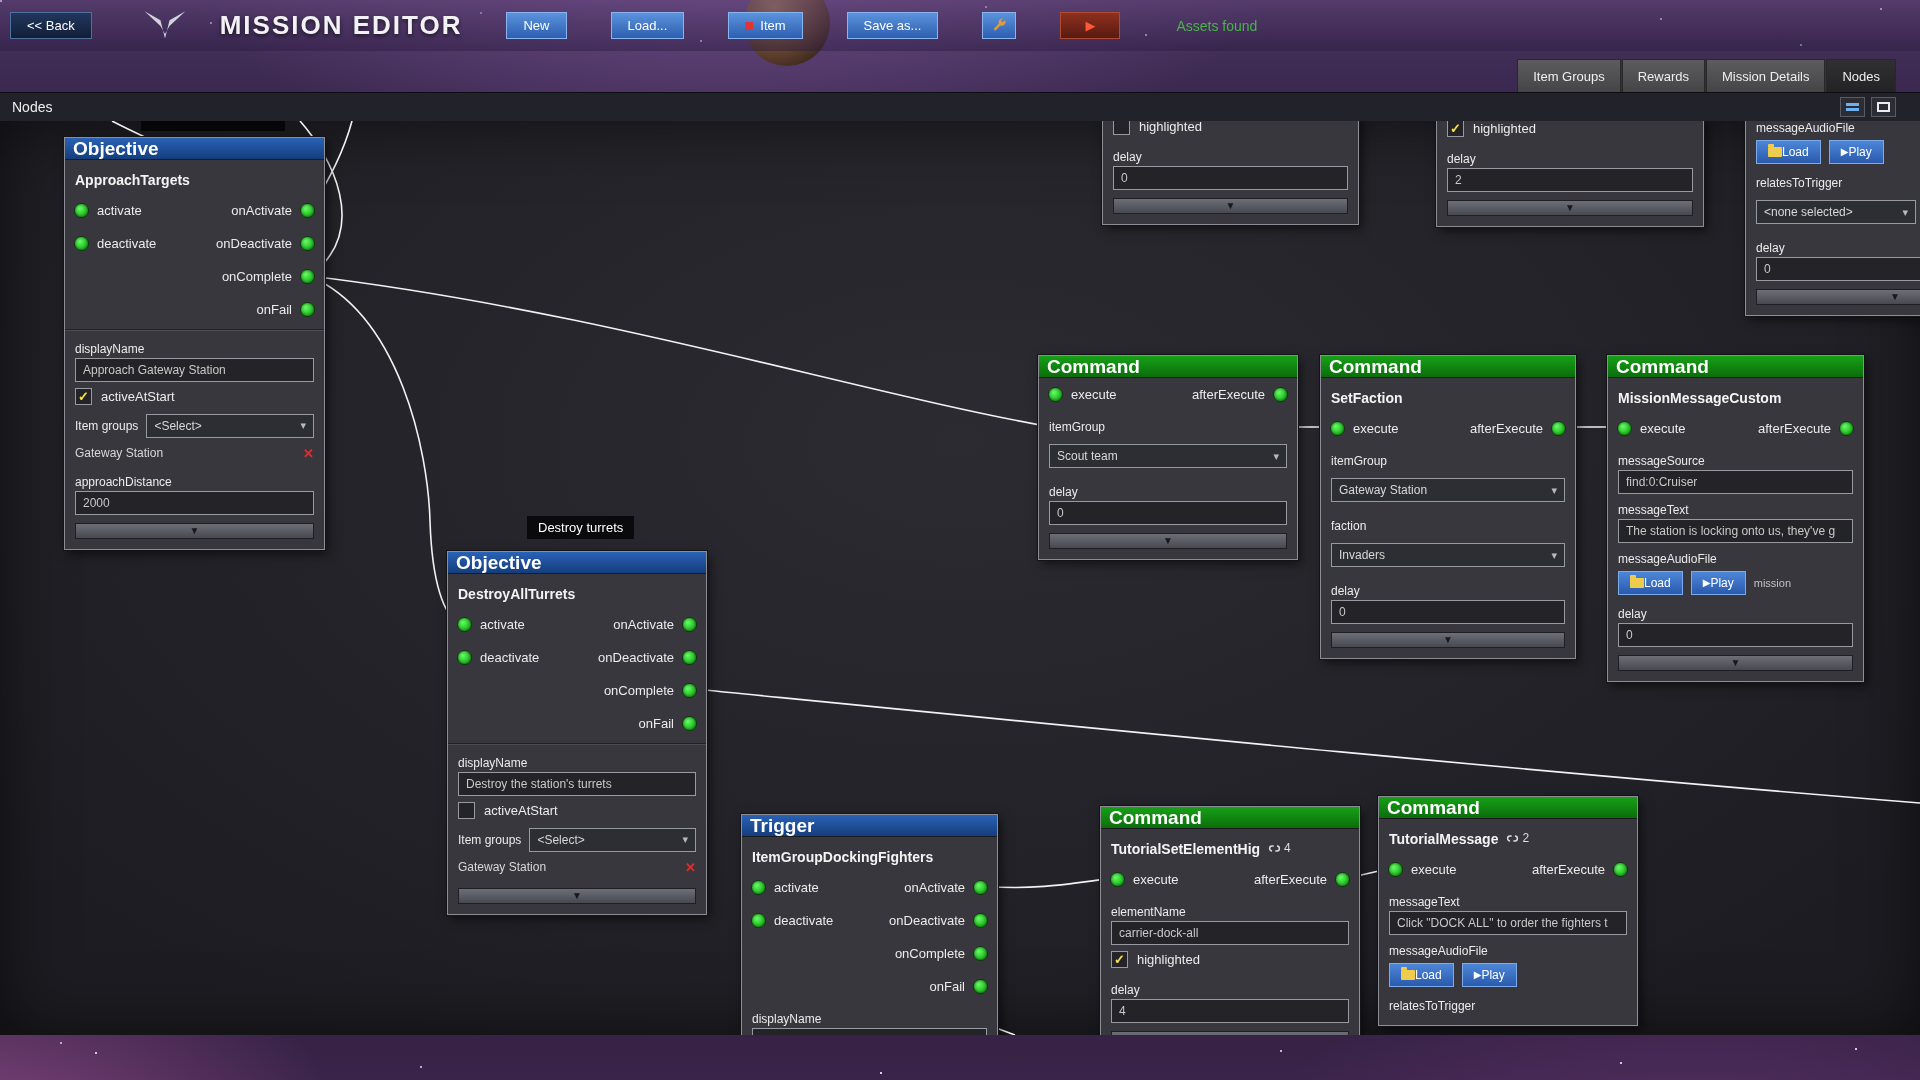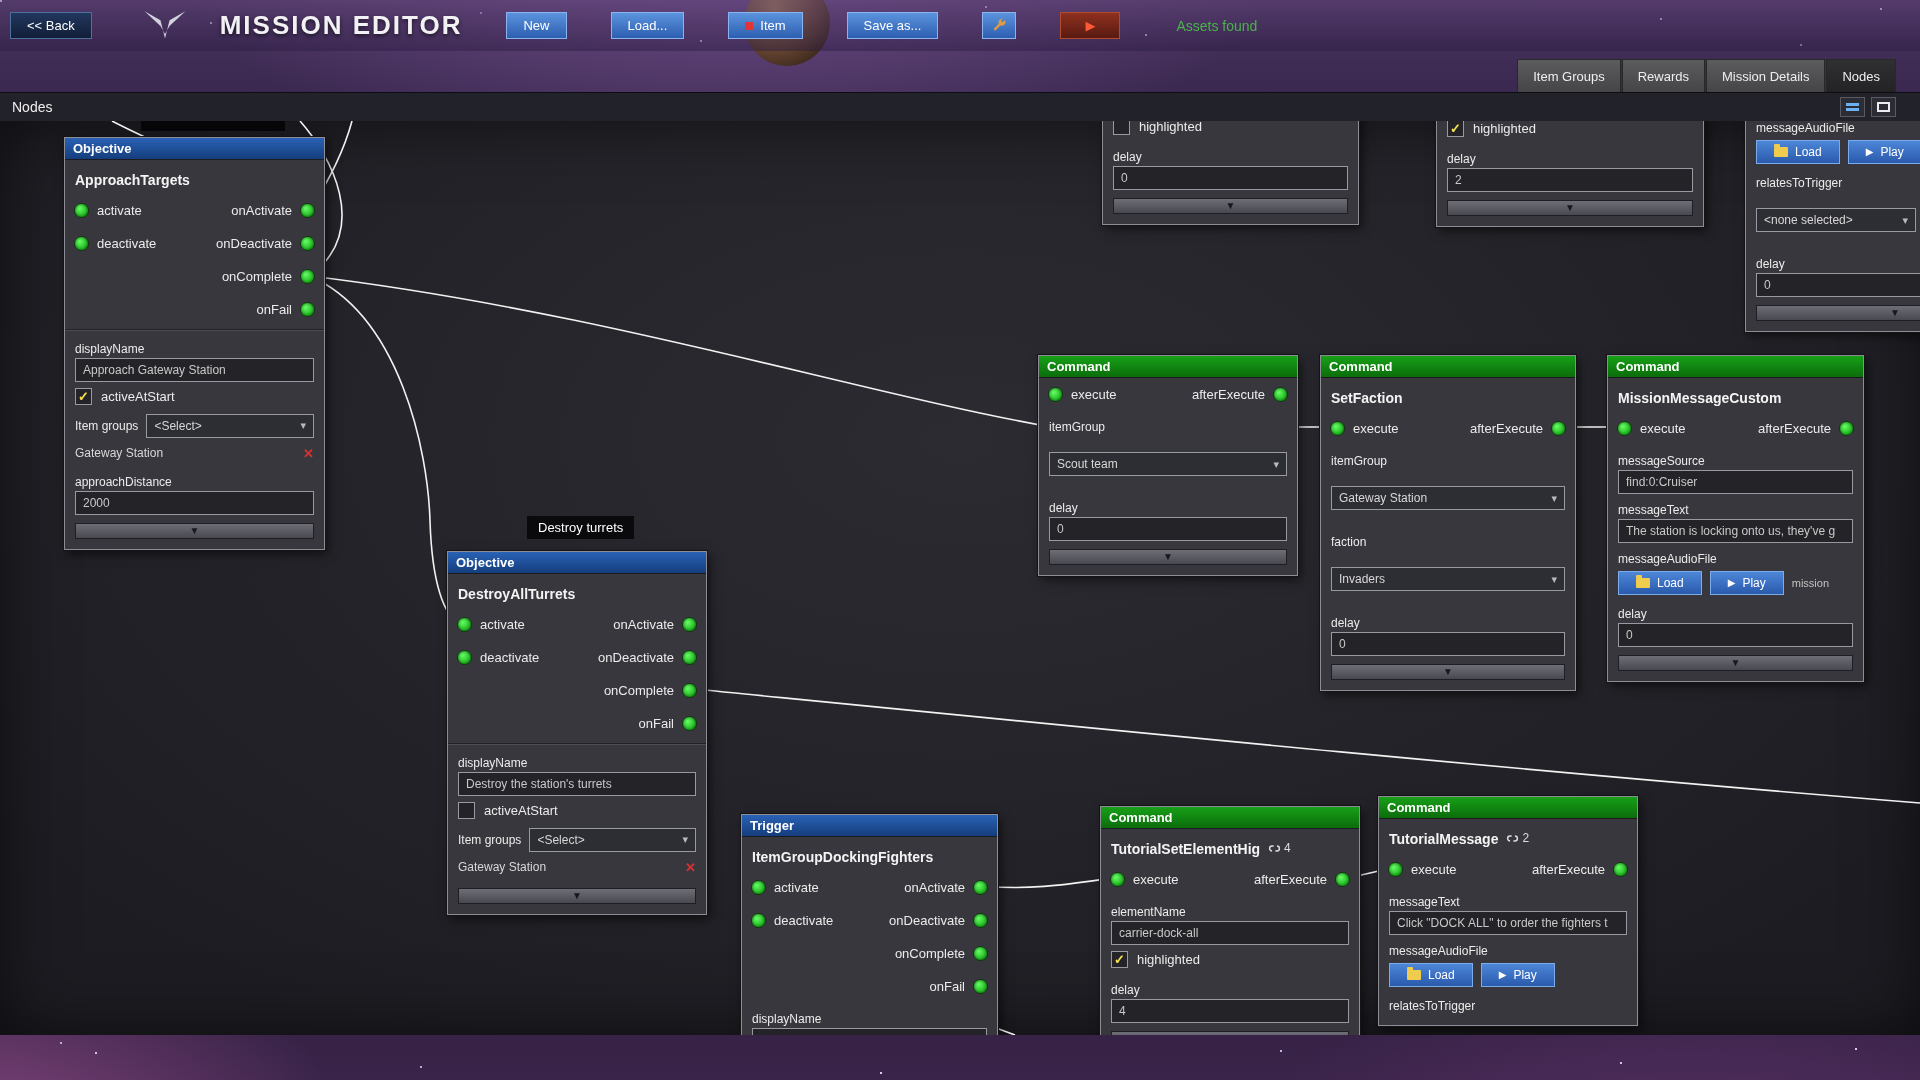--- a/index.html
+++ b/index.html
@@ -70,55 +70,55 @@
     box-shadow:inset 0 0 70px rgba(0,0,0,.55); z-index:5; }
   .wires { position:absolute; left:0; top:0; z-index:1; }
   .blackbar { position:absolute; background:#060608; z-index:3; }
   .tooltip { position:absolute; background:#0a0a0c; color:#fff; font-size:13px;
     padding:4px 11px; z-index:4; white-space:nowrap; }
 
   
   .node { position:absolute; background:#37373d; border:1px solid #8d8d96;
     box-shadow:0 0 0 1px #141417, 3px 4px 10px rgba(0,0,0,.55);
     color:#dcdcdc; z-index:2; padding-bottom:10px; }
-  .nhdr { height:22px; line-height:21px; padding:0 8px; font-weight:bold; color:#fff; font-size:13px;
+  .nhdr { height:22px; line-height:21px; padding:0 8px; font-weight:bold; color:#fff; font-size:19px;
     border-bottom:1px solid #1c1c20; }
   .nhdr.obj { background:linear-gradient(180deg,#2a62b6,#143d7c); }
   .nhdr.cmd { background:linear-gradient(180deg,#17a017,#0b6d0b); }
   .ntitle { height:34px; padding:12px 10px 0; font-weight:bold; font-size:14px; color:#f4f4f4;
     display:flex; align-items:flex-start; gap:8px; white-space:nowrap; overflow:hidden; }
   .badge { display:inline-flex; align-items:center; gap:3px; font-weight:normal; font-size:12px; color:#ddd; }
   .prow { height:33px; display:flex; align-items:center; gap:8px; padding:0 9px; }
   .sp { flex:1; }
   .port { width:15px; height:15px; border-radius:50%; flex:0 0 15px;
     background:radial-gradient(circle at 35% 32%, #66ff66, #1db51d 72%);
     border:1px solid #0a3a0a; box-shadow:inset 0 0 3px rgba(0,0,0,.5); }
   .plabel { font-size:13px; color:#ececec; white-space:nowrap; }
   .sep { height:2px; margin:3px 0 2px; border-top:1px solid #222226; border-bottom:1px solid #4c4c54; }
   .flabel { height:25px; padding:9px 10px 0; font-size:12px; color:#ececec; white-space:nowrap; }
   .finput { display:block; width:calc(100% - 20px); margin:0 10px; height:24px;
     background:#232328; border:1px solid #989aa2; color:#c9c9c9; font-size:12px; padding:0 7px;
     font-family:inherit; outline:none; }
-  .fselect { height:24px; margin:16px 10px; background:#2d2d34; border:1px solid #989aa2; color:#d8d8d8;
+  .fselect { height:24px; margin:8px 10px; background:#2d2d34; border:1px solid #989aa2; color:#d8d8d8;
     font-size:12px; padding:0 7px; display:flex; align-items:center; white-space:nowrap; overflow:hidden; }
   .fselect::after { content:"▾"; margin-left:auto; color:#b8b8c0; font-size:11px; padding-left:6px; }
   .chkrow { height:29px; display:flex; align-items:center; gap:9px; padding:0 10px; }
   .chk { width:17px; height:17px; background:#232328; border:1px solid #989aa2; flex:0 0 17px;
     display:flex; align-items:center; justify-content:center; color:#f5e04c; font-size:13px; font-weight:bold; }
   .igrow { height:29px; display:flex; align-items:center; padding:0 10px; gap:8px; }
   .igrow .lbl { font-size:12px; color:#ececec; white-space:nowrap; }
   .igrow .fselect { flex:1; margin:0; }
   .grouprow { height:26px; display:flex; align-items:center; padding:0 10px; gap:8px; font-size:12px; color:#d8d8d8; }
   .xdel { margin-left:auto; color:#dc3030; font-weight:bold; font-size:13px; }
   .xdel::after { content:"✕"; }
   .slider { height:16px; margin:8px 10px 0; background:linear-gradient(180deg,#6e6e76,#484850);
     border:1px solid #1e1e24; display:flex; align-items:center; justify-content:center; }
   .slider::after { content:"▼"; font-size:10px; color:#17171c; line-height:1; }
   .btnrow { height:30px; display:flex; align-items:center; gap:8px; padding:0 10px; }
-  .nbtn { height:24px; padding:0 17px; display:inline-flex; align-items:center; gap:7px;
+  .nbtn { height:24px; padding:0 11px; display:inline-flex; align-items:center; 
     background:linear-gradient(180deg,#4d86d8,#2a5aac); border:1px solid #7babea;
     color:#fff; font-size:12px; white-space:nowrap; }
   .folder { width:14px; height:10px; background:#f0cc4e; position:relative; border-radius:1px; flex:0 0 14px; }
   .folder::before { content:""; position:absolute; top:-3px; left:0; width:6px; height:3px;
     background:#f0cc4e; border-radius:1px 1px 0 0; }
   .tri { font-size:10px; line-height:1; }
   .mini { font-size:11px; color:#c2c2c2; }
 </style>
 </head>
 <body>

